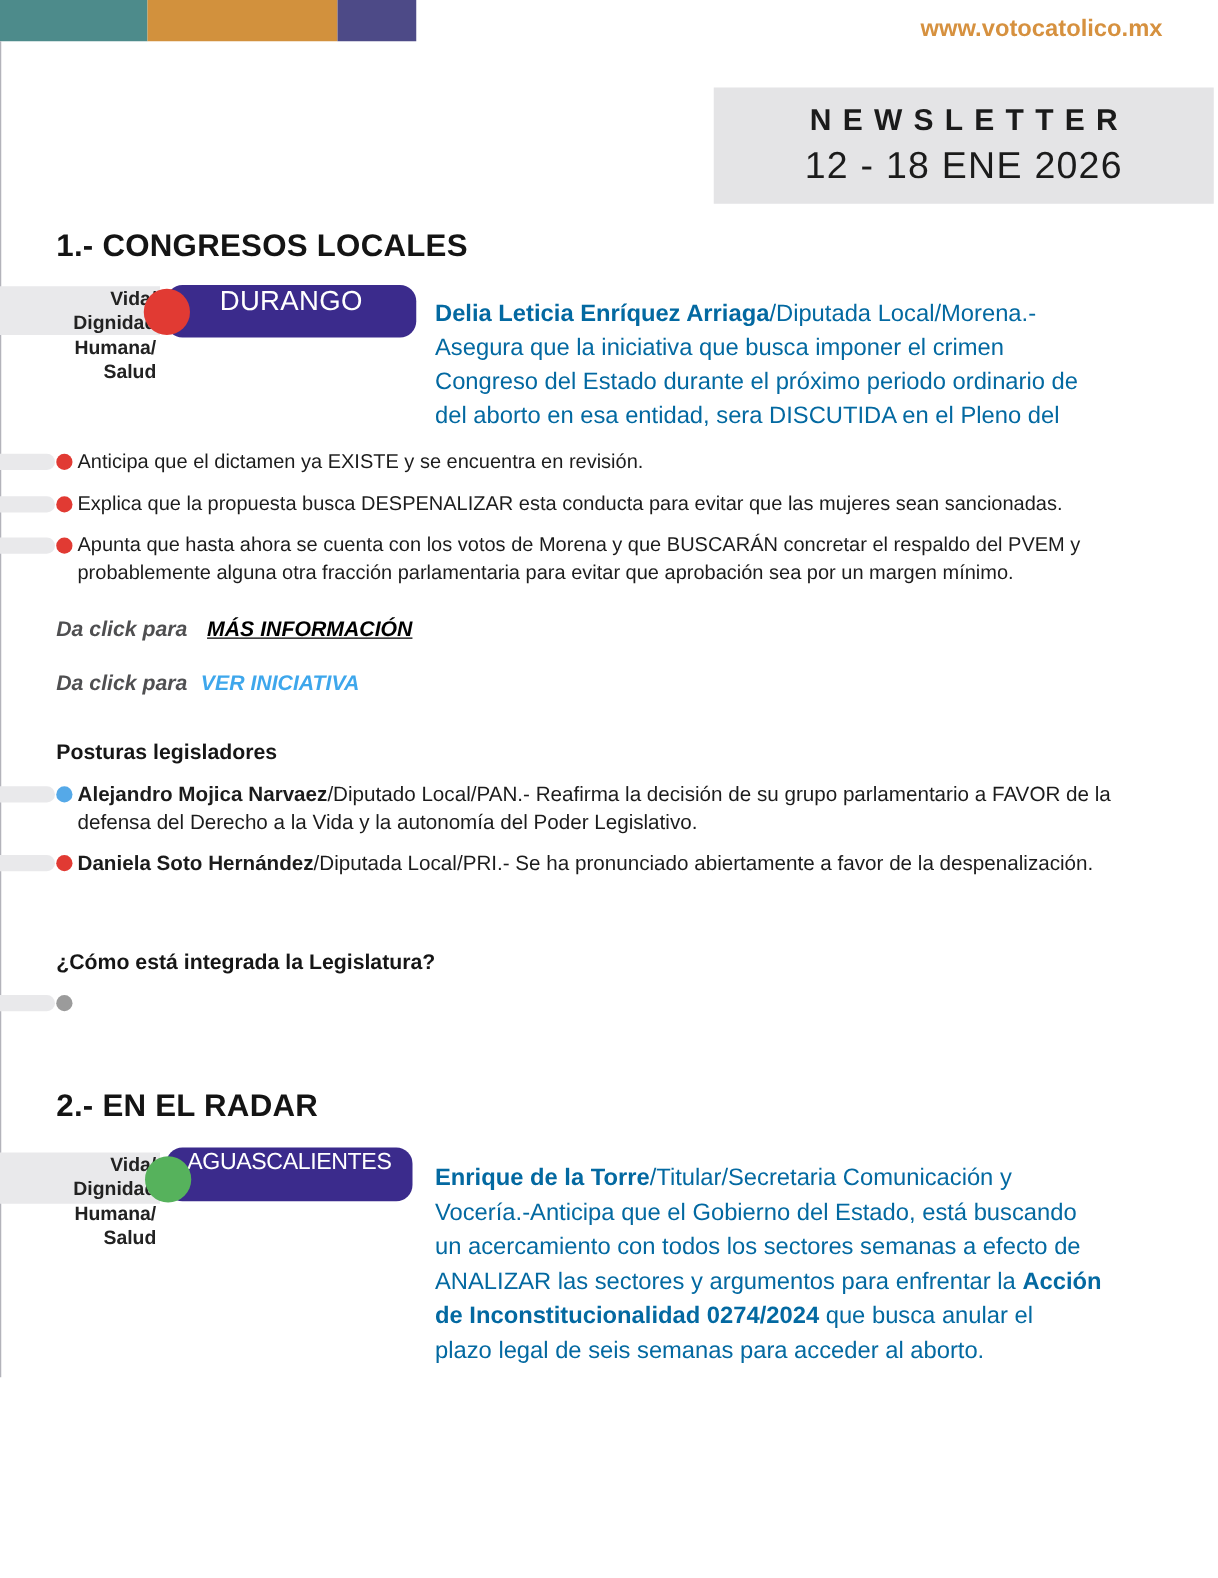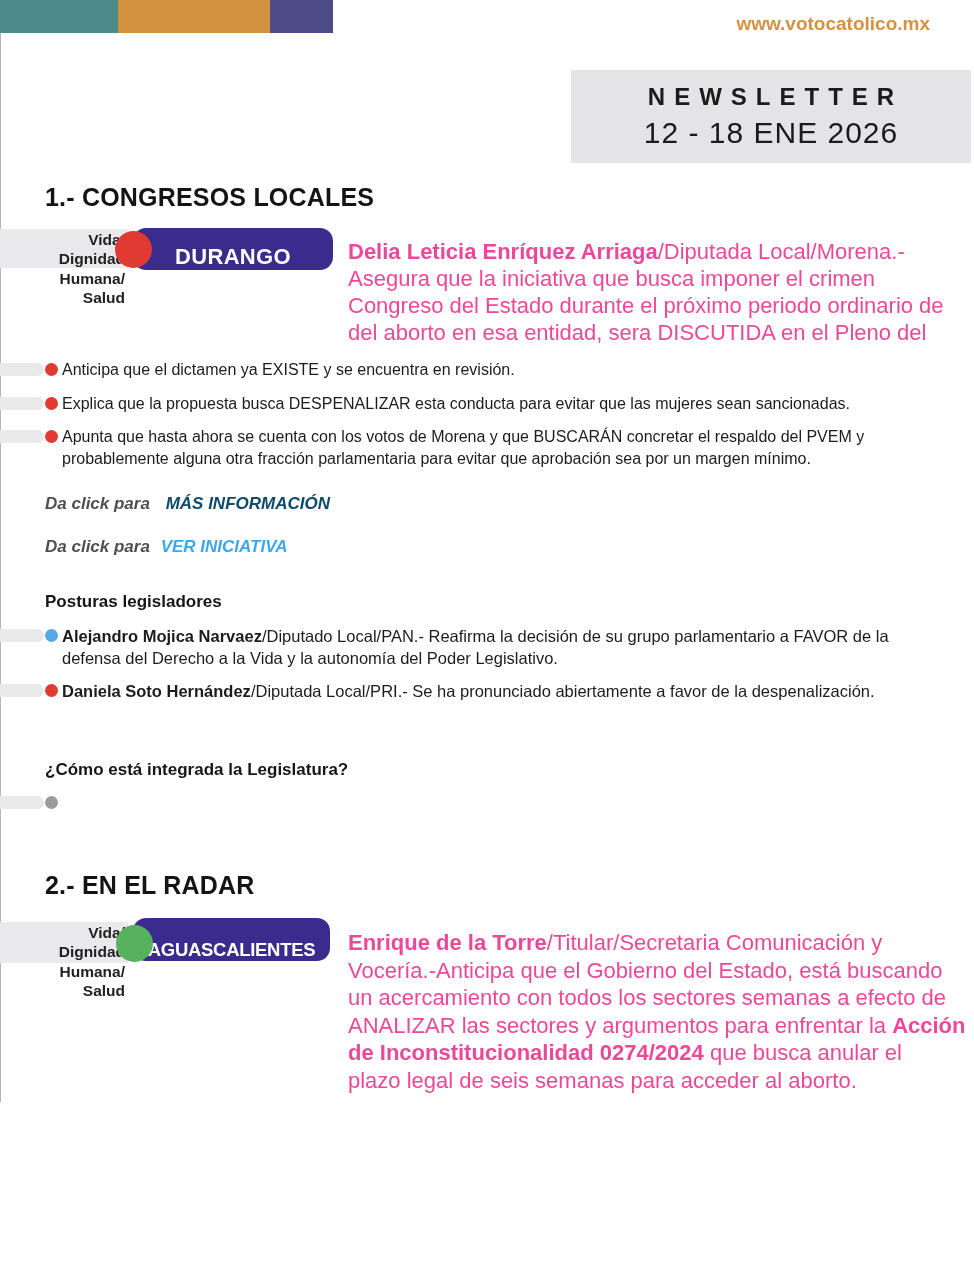--- a/index.html
+++ b/index.html
@@ -20,26 +20,26 @@
   .h1{position:absolute;margin:0;font-size:25px;font-weight:700;color:#141414;letter-spacing:.2px;}
   .h1-1{left:45px;top:183px;} .h1-2{left:45px;top:871px;}
   
   .cat-strip{position:absolute;left:0;width:128px;background:#e9e9eb;}
   .strip1{top:229px;height:39px;} .strip2{top:922px;height:41px;}
   .cat-label{position:absolute;width:125px;text-align:right;font-weight:700;font-size:15.5px;
              line-height:19.3px;color:#222;z-index:2;}
   .label1{top:230px;} .label2{top:923px;}
   .dot-big{position:absolute;width:37px;height:37px;border-radius:50%;z-index:3;}
   .dot1{left:115px;top:231px;} .dot2{left:116px;top:925px;}
-  .pill{position:absolute;border-radius:13px;display:flex;align-items:flex-end;justify-content:center;
-        color:#fff;font-weight:700;z-index:2;}
+  .pill{position:absolute;border-radius:13px;display:flex;align-items:flex-start;justify-content:center;
+        color:#fff;font-weight:400;z-index:2;}
   .pill1{left:133px;top:228px;width:200px;height:42px;font-size:22px;letter-spacing:.3px;}
   .pill2{left:133px;top:918px;width:197px;height:43px;font-size:18.5px;letter-spacing:-.3px;}
   
-  .para{position:absolute;left:348px;font-size:22px;line-height:27px;color:#ec4899;}
+  .para{position:absolute;left:348px;font-size:19px;line-height:27px;color:#0369a1;}
   .para1{top:238px;width:610px;}
   .para2{top:929px;width:610px;line-height:27.5px;}
   .b{font-weight:700;} .i{font-style:italic;}
   
   .bullet{position:absolute;left:0;padding-left:62px;width:912px;box-sizing:border-box;
           font-size:16px;line-height:21.5px;color:#1c1c1c;}
   .bullet .bstrip{position:absolute;left:0;top:4px;width:44px;height:13px;background:#e9e9eb;
                   border-radius:0 7px 7px 0;}
   .bullet .bdot{position:absolute;left:45px;top:4px;width:13px;height:13px;border-radius:50%;}
   .bu1{top:359px;} .bu2{top:393px;} .bu3{top:426px;}
@@ -112,21 +112,21 @@
     <span>Explica que la propuesta busca DESPENALIZAR esta conducta para evitar que las mujeres sean sancionadas.</span>
   </div>
   <div class="bullet bu3">
     <span class="bstrip"></span>
     <span class="bdot" style="background: rgb(225, 58, 51);"></span>
     <span>Apunta que hasta ahora se cuenta con los votos de Morena y que BUSCARÁN concretar el respaldo del PVEM y probablemente alguna otra fracción parlamentaria para evitar que aprobación sea por un margen mínimo.</span>
   </div>
 
   <div class="clicklink cl1">
     <span class="click-prefix">Da click para</span>
-    <a class="click-target" style="color: #0c4a6e;">MÁS INFORMACIÓN</a>
+    <a class="click-target" style="color: #000000; text-decoration: underline;">MÁS INFORMACIÓN</a>
   </div>
   <div class="clicklink cl2">
     <span class="click-prefix">Da click para</span>
     <a class="click-target" style="color: rgb(62, 167, 236);">VER INICIATIVA</a>
   </div>
 
   <h2 class="sub-heading posturas-h">Posturas legisladores</h2>
 
   <div class="bullet pitem pi1">
     <span class="bstrip"></span>

